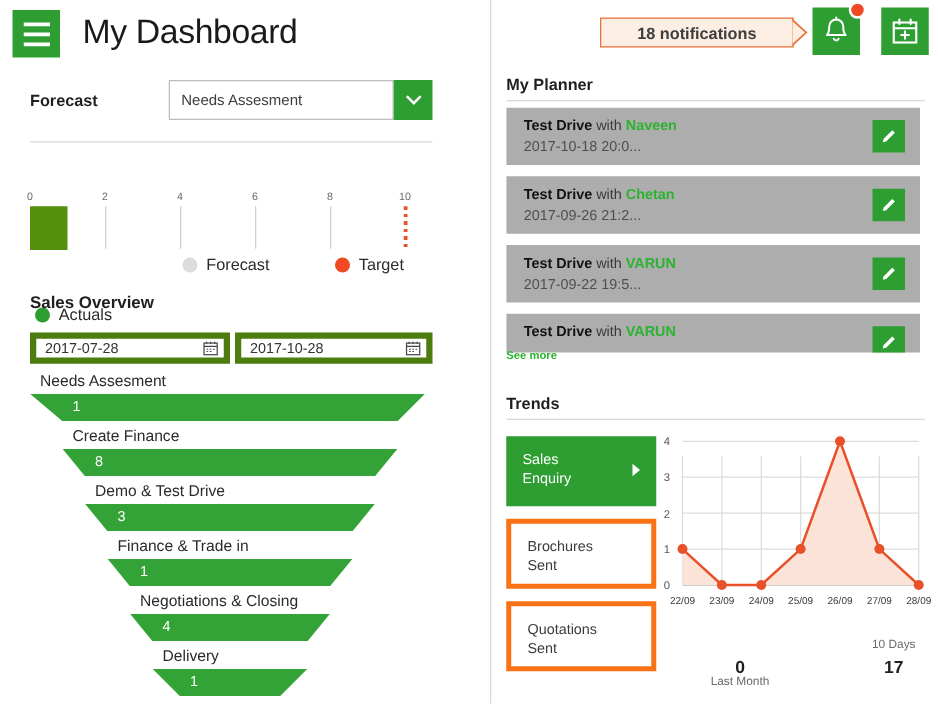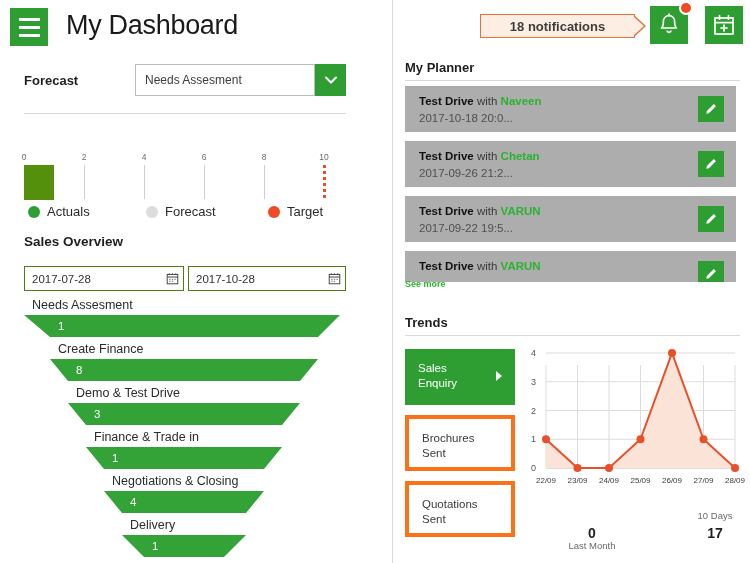--- a/index.html
+++ b/index.html
@@ -54,21 +54,21 @@
   .bullet .target{position:absolute;top:13px;width:3px;height:35px;
     background:repeating-linear-gradient(#e8502a 0 3px,transparent 3px 6px);}
   .legend{position:absolute;left:28px;top:204px;width:320px;height:18px;}
   .legend .item{position:absolute;display:flex;align-items:center;gap:7px;font-size:13px;color:#2b2b2b;}
   .dot{width:12px;height:12px;border-radius:50%;display:inline-block;}
 
   .sec-title{font-size:13.5px;font-weight:bold;color:#1f1f1f;}
   .sales-ov{position:absolute;left:24px;top:234px;}
 
   
-  .date-in{position:absolute;top:266px;height:25px;border:1px solid #4d7c0f;background:#fff;
+  .date-in{position:absolute;top:266px;height:25px;border:5px solid #4d7c0f;background:#fff;
     box-sizing:border-box;display:flex;align-items:center;cursor:pointer;}
   .date-in .val{font-size:11.5px;color:#333;padding-left:7px;flex:1;}
   .date-in .cal{width:22px;display:flex;align-items:center;justify-content:center;}
   .d1{left:24px;width:160px;}
   .d2{left:188px;width:158px;}
 
   
   .funnel{position:absolute;left:0;top:298px;width:395px;height:265px;}
   .fstage{position:absolute;left:0;width:395px;height:44px;}
   .fstage .lbl{position:absolute;top:0;font-size:12.5px;color:#2b2b2b;white-space:nowrap;}
@@ -84,21 +84,21 @@
   .pitem{position:absolute;left:0;width:331px;height:46px;background:#adadad;}
   .pitem .line1{position:absolute;left:14px;top:9px;font-size:11.5px;white-space:nowrap;}
   .pitem .line1 b{color:#111;font-weight:bold;}
   .pitem .line1 .with{color:#3a3a3a;}
   .pitem .line1 .who{color:#2bb32f;font-weight:bold;}
   .pitem .line2{position:absolute;left:14px;top:26px;font-size:11.5px;color:#4f4f4f;}
   .pedit{position:absolute;right:12px;top:10px;width:26px;height:26px;background:#2e9e33;
     display:flex;align-items:center;justify-content:center;cursor:pointer;}
   .seemore{position:absolute;left:10px;top:279px;font-size:9px;font-weight:bold;color:#2bb32f;cursor:pointer;}
 
-  .tcat{position:absolute;left:10px;width:110px;height:56px;box-sizing:border-box;cursor:pointer;}
+  .tcat{position:absolute;left:10px;width:120px;height:56px;box-sizing:border-box;cursor:pointer;}
   .tcat.on{background:#2e9e33;border:none;}
   .tcat.off{background:#fff;border:4px solid #f97316;}
   .tcat .txt{position:absolute;left:13px;top:12px;font-size:11.5px;line-height:15px;}
   .tcat.on .txt{color:#fff;}
   .tcat.off .txt{color:#3b3b3b;}
   .tcat .arw{position:absolute;right:13px;top:22px;width:0;height:0;
     border-top:5px solid transparent;border-bottom:5px solid transparent;border-left:6px solid #fff;}
 
   .linechart{position:absolute;left:125px;top:345px;width:225px;height:175px;}
   .ylab{position:absolute;font-size:9px;color:#555;transform:translateY(-50%);text-align:right;width:12px;}
@@ -139,21 +139,21 @@
       <div class="tick-line" style="left: 120px;"></div>
       <div class="tick-lbl" style="left: 180px;">6</div>
       <div class="tick-line" style="left: 180px;"></div>
       <div class="tick-lbl" style="left: 240px;">8</div>
       <div class="tick-line" style="left: 240px;"></div>
       <div class="tick-lbl" style="left: 300px;">10</div>
       <div class="bar" style="left: 0px; width: 30px;"></div>
       <div class="target" style="left: 299px;"></div>
     </div>
   <div class="legend" id="legend">
-      <div class="item" style="left: 0px;">
+      <div class="item" style="left: 0px; margin-top: 40px;">
         <span class="dot" style="background: rgb(46, 158, 51);"></span>
         <span>Actuals</span>
       </div>
       <div class="item" style="left: 118px;">
         <span class="dot" style="background: rgb(220, 220, 220);"></span>
         <span>Forecast</span>
       </div>
       <div class="item" style="left: 240px;">
         <span class="dot" style="background: rgb(240, 74, 36);"></span>
         <span>Target</span>

